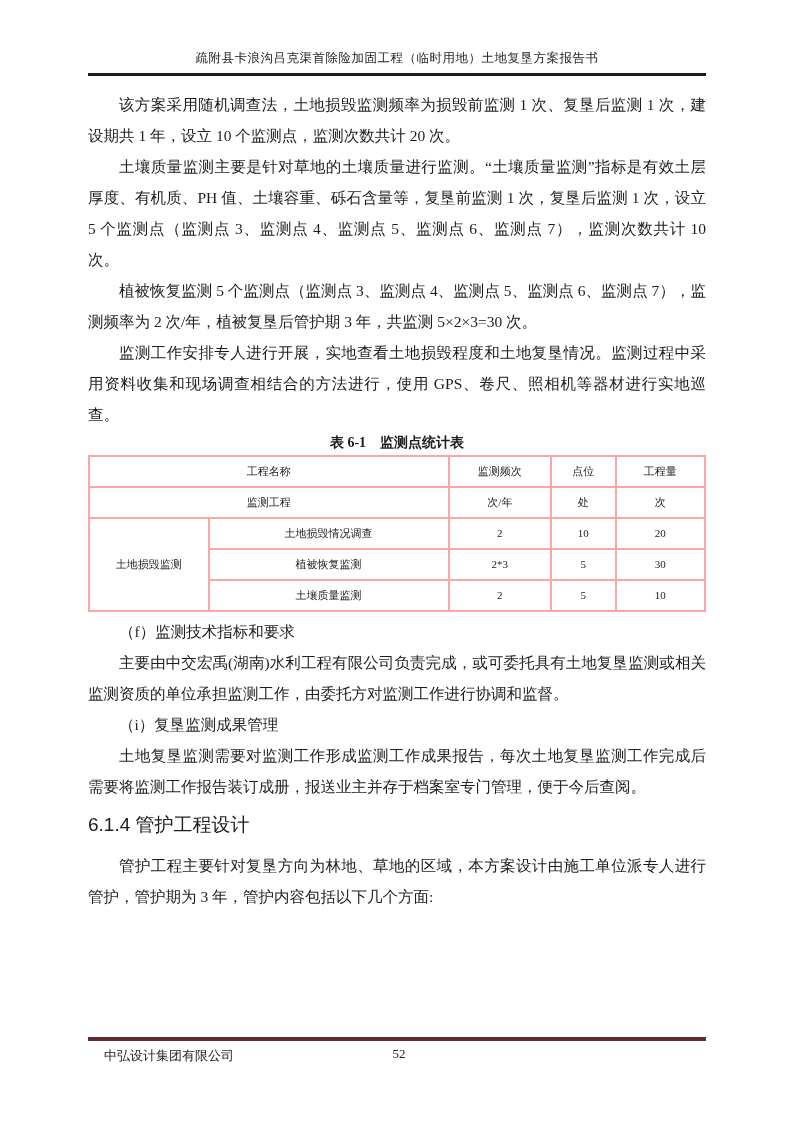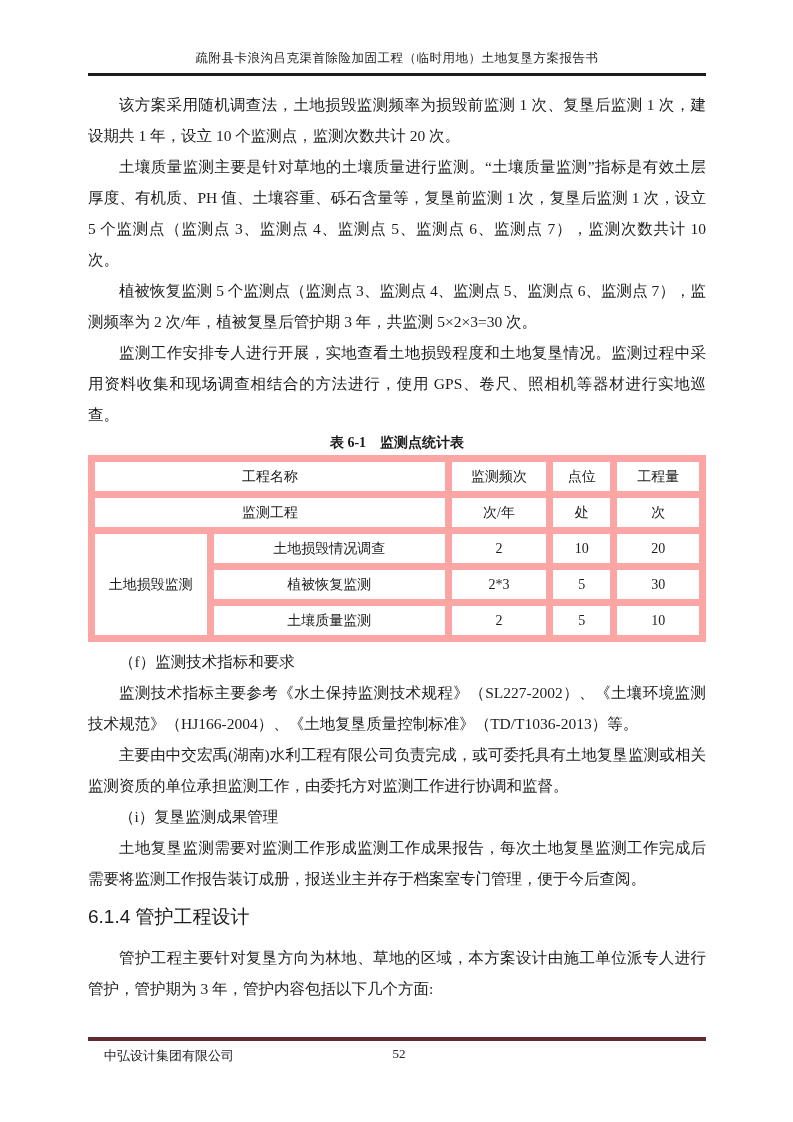--- a/index.html
+++ b/index.html
@@ -22,22 +22,22 @@
   .label-line { text-indent:2em; }
   .table-caption {
     text-align:center; font-weight:700; font-size:14px; line-height:22px;
     margin-top:2px;
   }
   table.mon-table {
     width:100%; border-collapse:collapse; border:2px solid #000;
     margin:1px 0 4px 0;
   }
   table.mon-table td {
-    border:7px solid #fca5a5; text-align:center; vertical-align:middle;
-    font-size:14px; height:19px; line-height:17px; padding:6px 2px;
+    border:2px solid #fca5a5; text-align:center; vertical-align:middle;
+    font-size:11px; height:19px; line-height:17px; padding:6px 2px;
   }
   .section-heading {
     font-family:"Liberation Sans","DejaVu Sans",sans-serif;
     font-size:19px; font-weight:400; line-height:30px;
     margin:8px 0 10px 0; text-indent:0;
   }
   .doc-footer { position:absolute; left:88px; right:87px; top:1002px;margin-top:35px; }
   .doc-footer-rule {
     height:2px;
     border-top:3px solid #5f2b2e; border-bottom:1px solid #5f2b2e;
@@ -111,21 +111,20 @@
           <td>土壤质量监测</td>
           <td>2</td>
           <td>5</td>
           <td>10</td>
         </tr>
       </tbody>
     </table>
 
     <p class="label-line">（f）监测技术指标和要求</p>
 
-    <p class="para">监测技术指标主要参考《水土保持监测技术规程》（SL227-2002）、《土壤环境监测技术规范》（HJ166-2004）、《土地复垦质量控制标准》（TD/T1036-2013）等。</p>
 
 
     <p class="para">主要由中交宏禹(湖南)水利工程有限公司负责完成，或可委托具有土地复垦监测或相关监测资质的单位承担监测工作，由委托方对监测工作进行协调和监督。</p>
 
     <p class="label-line">（i）复垦监测成果管理</p>
 
     <p class="para">土地复垦监测需要对监测工作形成监测工作成果报告，每次土地复垦监测工作完成后需要将监测工作报告装订成册，报送业主并存于档案室专门管理，便于今后查阅。</p>
 
     <h2 class="section-heading">6.1.4 管护工程设计</h2>
 

